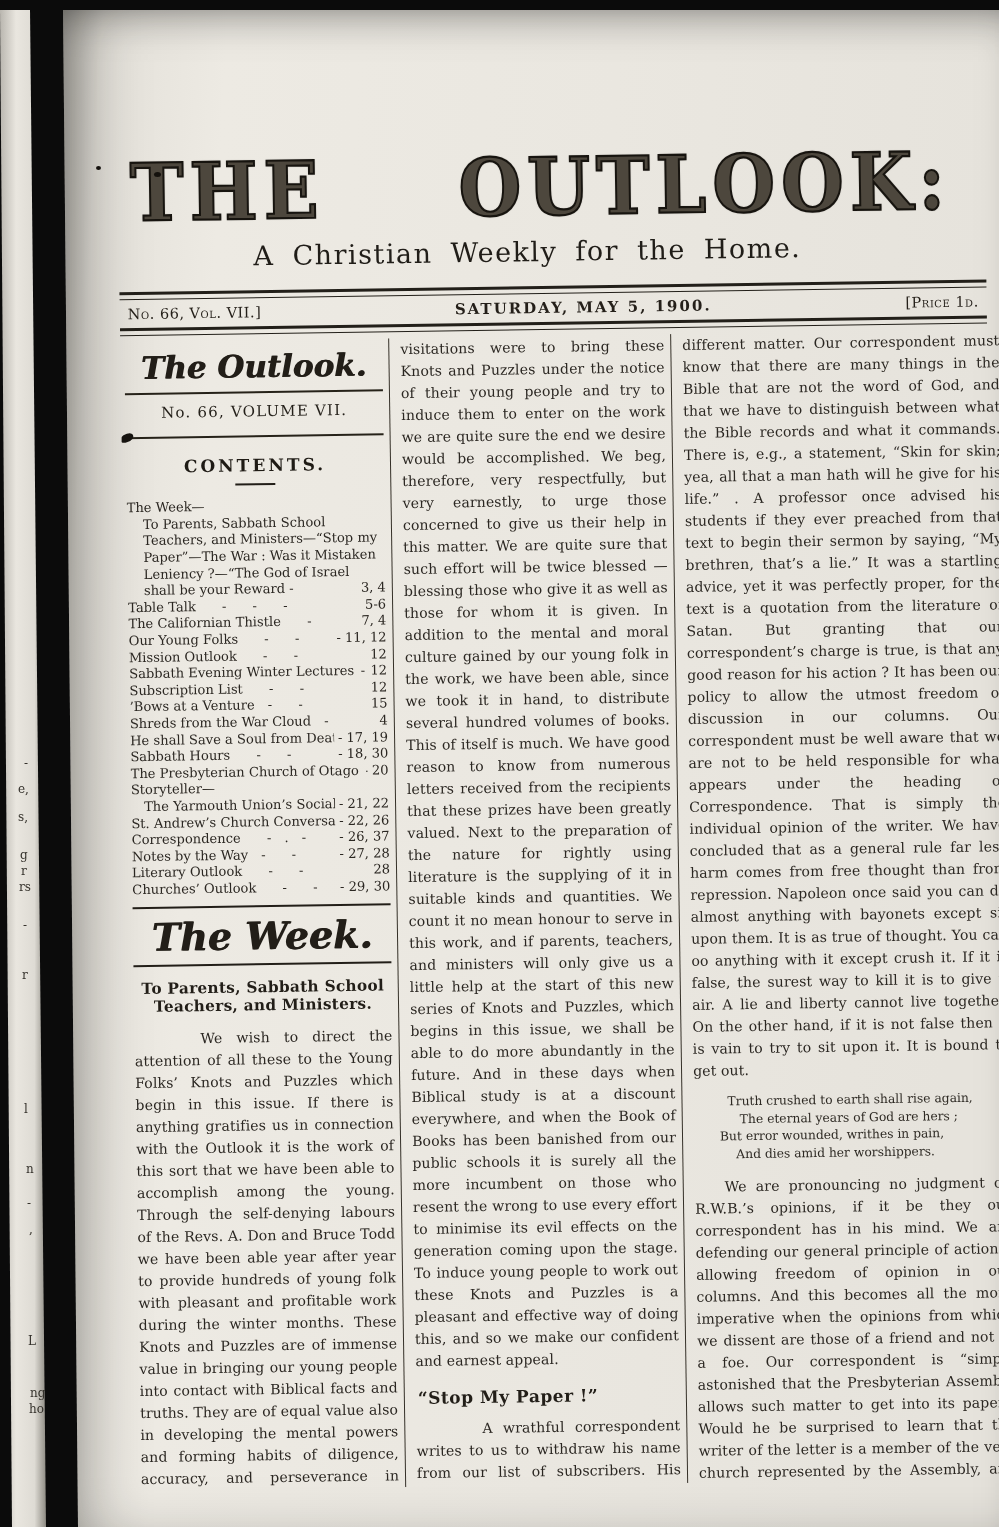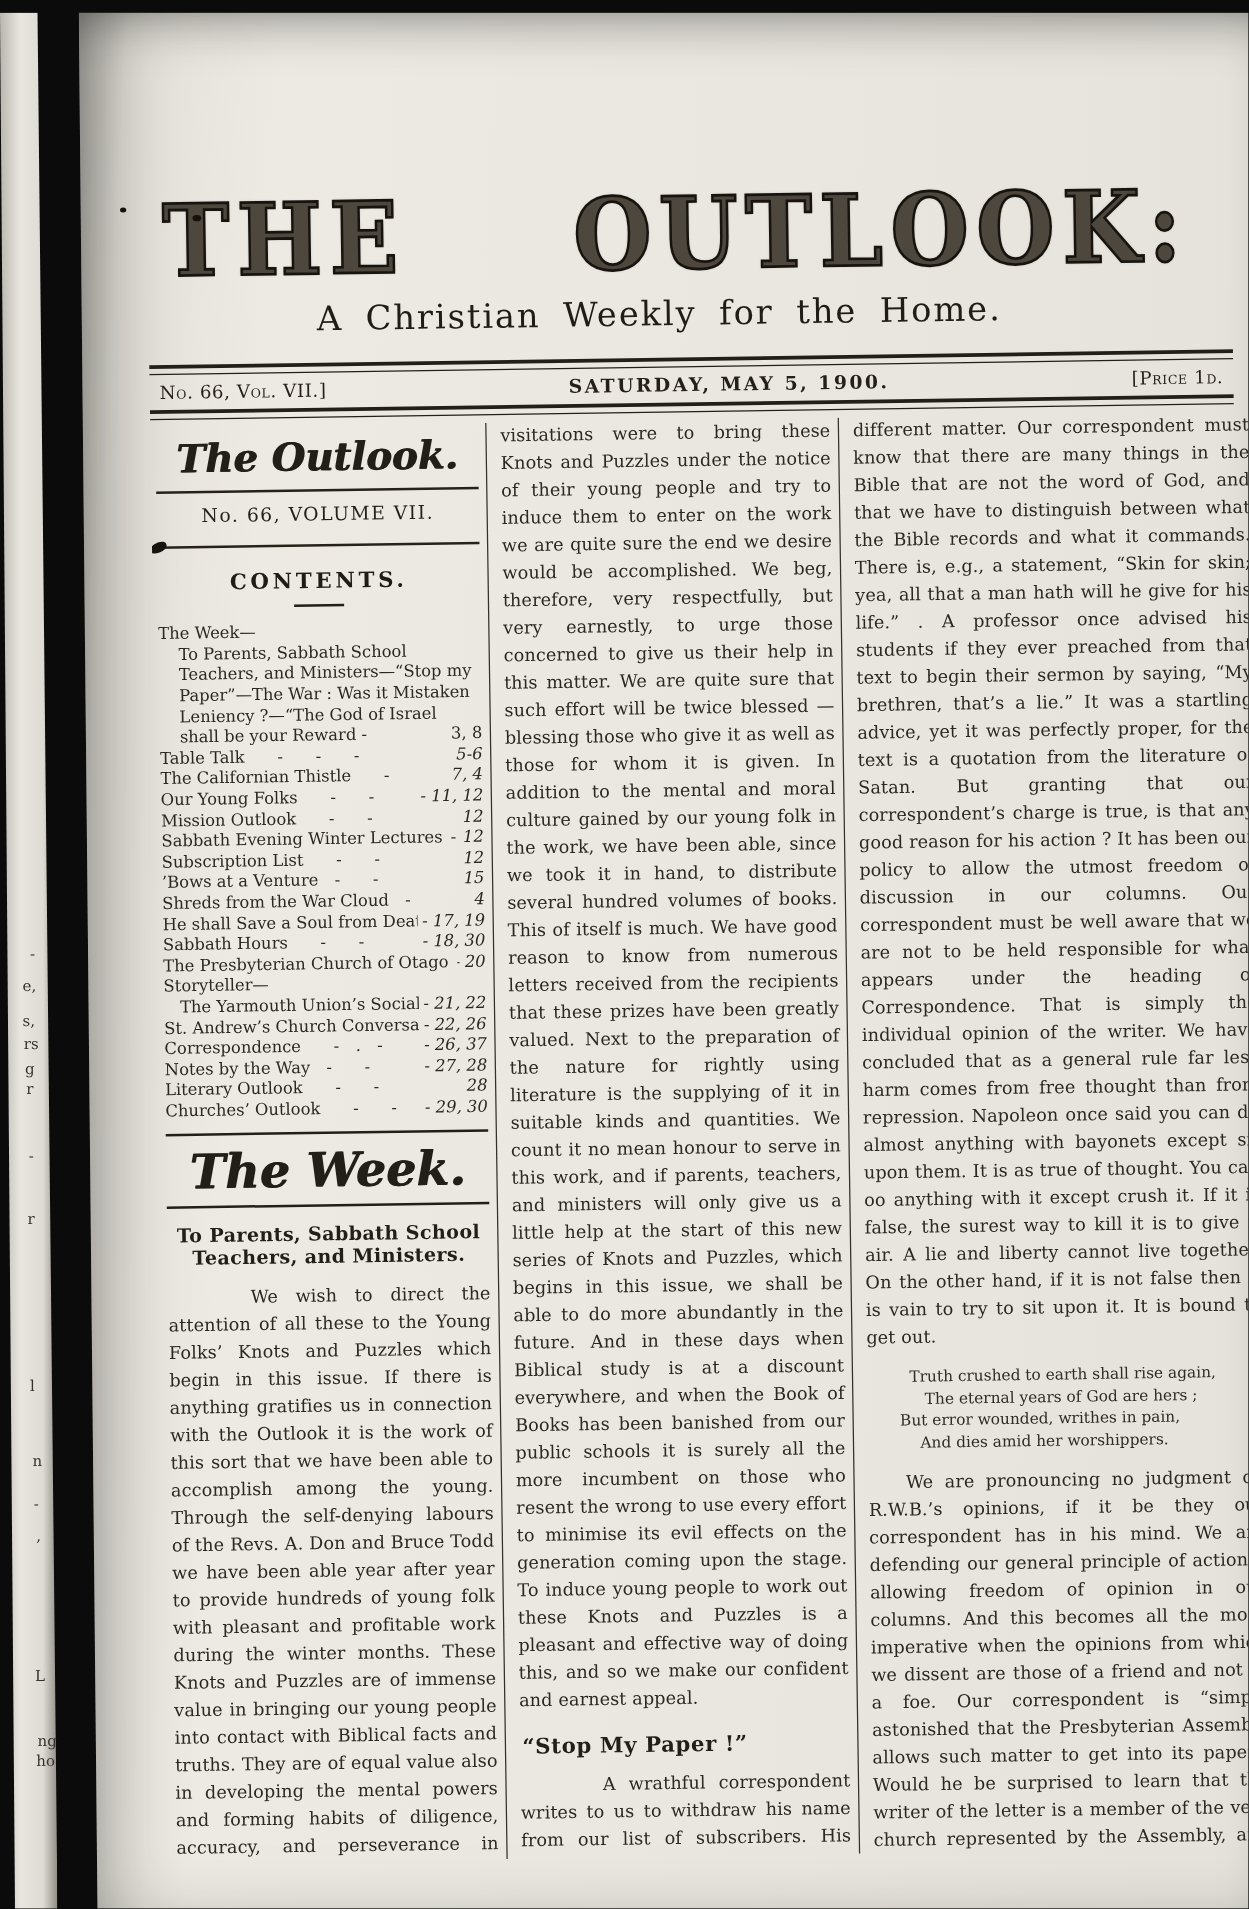--- a/index.html
+++ b/index.html
@@ -92,21 +92,21 @@
   .rule-thin .ink-blob{
     position:absolute;left:-6px;top:-5px;width:14px;height:8px;
     background:#171410;border-radius:60% 40% 55% 45%;transform:rotate(-18deg);
   }
   .issue-line{text-align:center;font-size:15px;letter-spacing:1.2px;margin-top:9px;padding-bottom:8px;color:#231f19;}
   .contents-title{text-align:center;font-weight:700;font-size:17px;letter-spacing:3px;margin-top:18px;color:#1f1b15;}
   .contents-underline{width:40px;border-top:2.5px solid #221e18;margin:8px auto 0 auto;}
   .toc{margin-top:13px;font-size:13.1px;line-height:16.6px;color:#2b2722;}
   .toc-row{display:flex;justify-content:space-between;align-items:baseline;}
   .toc-label{white-space:nowrap;overflow:hidden;}
-  .toc-pages{white-space:nowrap;padding-left:4px;font-style:italic;}
+  .toc-pages{white-space:nowrap;padding-left:4px;}
   .toc-group-body{position:relative;padding-left:16px;padding-right:2px;}
   .toc-group-pages{position:absolute;right:0;bottom:0;background:transparent;}
   .toc-indent{padding-left:13px;}
   .rule-med{border-top:2.5px solid #221e18;margin-top:9px;}
   .section-title{text-align:center;font-size:38px;margin-top:8px;line-height:1.1;}
   .rule-med.under{margin-top:6px;}
   .article-heading{
     text-align:center;font-weight:700;font-size:15.3px;line-height:18px;
     margin-top:13px;letter-spacing:.3px;color:#221e18;
   }
@@ -127,21 +127,21 @@
 </head>
 <body>
 
 <div class="prev-strip"></div>
 
 <span class="margin-frag" style="left:24px;top:756px;">-</span>
 <span class="margin-frag" style="left:18px;top:782px;">e,</span>
 <span class="margin-frag" style="left:18px;top:810px;">s,</span>
 <span class="margin-frag" style="left:20px;top:848px;">g</span>
 <span class="margin-frag" style="left:21px;top:864px;">r</span>
-<span class="margin-frag" style="left:19px;top:828px;">rs</span>
+<span class="margin-frag" style="left:19px;top:880px;">rs</span>
 <span class="margin-frag" style="left:23px;top:918px;">-</span>
 <span class="margin-frag" style="left:22px;top:968px;">r</span>
 <span class="margin-frag" style="left:24px;top:1102px;">l</span>
 <span class="margin-frag" style="left:26px;top:1162px;">n</span>
 <span class="margin-frag" style="left:27px;top:1196px;">-</span>
 <span class="margin-frag" style="left:29px;top:1222px;">,</span>
 <span class="margin-frag" style="left:28px;top:1334px;">L</span>
 <span class="margin-frag" style="left:30px;top:1386px;">ng</span>
 <span class="margin-frag" style="left:29px;top:1402px;">ho</span>
 
@@ -173,21 +173,21 @@
           </div>
         <div class="contents-title">CONTENTS.</div>
         <div class="contents-underline"></div>
 
         <div class="toc">
           <div class="toc-row">
             <span class="toc-label">The Week—</span>
           </div>
           <div class="toc-group-body">
             <span>To Parents, Sabbath School Teachers, and Ministers—“Stop my Paper”—The War : Was it Mistaken Leniency ?—“The God of Israel shall be your Reward  -</span>
-            <span class="toc-group-pages">3, 8</span>
+            <span class="toc-group-pages">3, 4</span>
           </div>
           <div class="toc-row">
               <span class="toc-label">Table Talk  -  -  -</span>
               <span class="toc-pages">5-6</span>
             </div>
           <div class="toc-row">
               <span class="toc-label">The Californian Thistle  -</span>
               <span class="toc-pages">7, 4</span>
             </div>
           <div class="toc-row">

